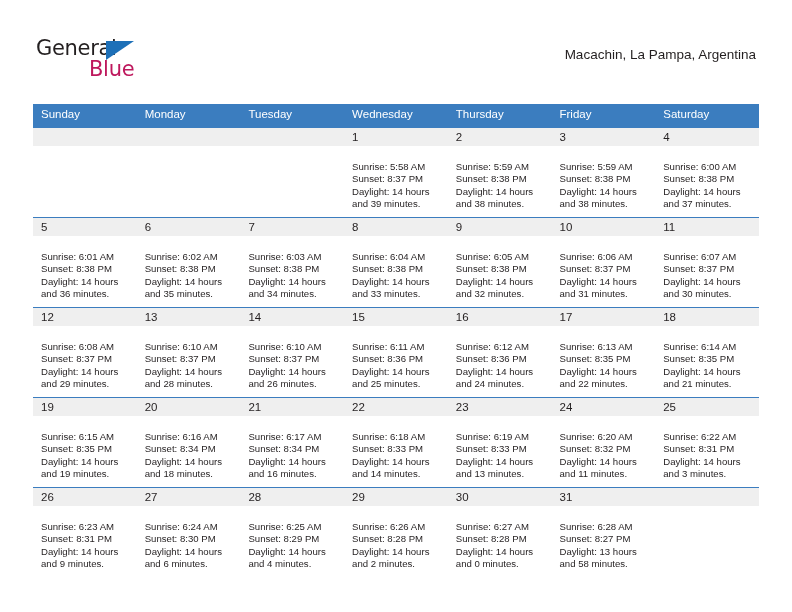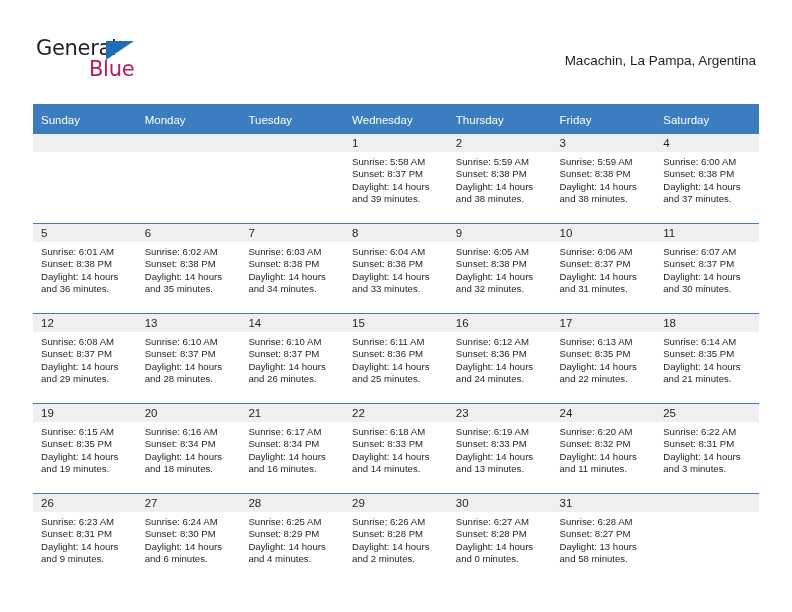--- a/index.html
+++ b/index.html
@@ -71,21 +71,21 @@
     text-align: right;
   }
   .cal-title {
     font-size: 27px;
     color: #231f20;
     font-weight: 400;
     line-height: 34px;
     letter-spacing: -0.2px;
   }
   .cal-subtitle {
-    margin-top: 24px;
+    margin-top: 18px;
     font-size: 13.5px;
     color: #231f20;
     font-weight: 400;
     line-height: 18px;
   }
 
   
   .cal {
     position: absolute;
     left: 33px;
@@ -93,21 +93,21 @@
     width: 726px;
     border-collapse: collapse;
     table-layout: fixed;
   }
   .cal th {
     background: #3b7dbf;
     color: #ffffff;
     font-size: 11.5px;
     font-weight: 400;
     text-align: left;
-    padding: 10px 0 6px 8px;
+    padding: 4px 0 6px 8px;
     height: 21px;
     line-height: 13px;
     border: none;
   }
   .cal td {
     width: 103.7px;
     height: 90px;
     vertical-align: top;
     padding: 0;
     border-top: 1px solid #3b7dbf;
@@ -120,21 +120,21 @@
     display: block;
     background: #efefef;
     font-size: 11.5px;
     color: #231f20;
     padding: 3px 0 3px 8px;
     height: 18px;
     line-height: 12px;
   }
   .daynum.blank { color: transparent; }
   .info {
-    padding: 4px 6px 0 8px;
+    padding: 15px 6px 0 8px;
     font-size: 9.6px;
     color: #231f20;
     line-height: 12.4px;
   }
   .info div { white-space: nowrap; }
   .info .wrap { white-space: normal; }
 </style>
 </head>
 <body>
 

